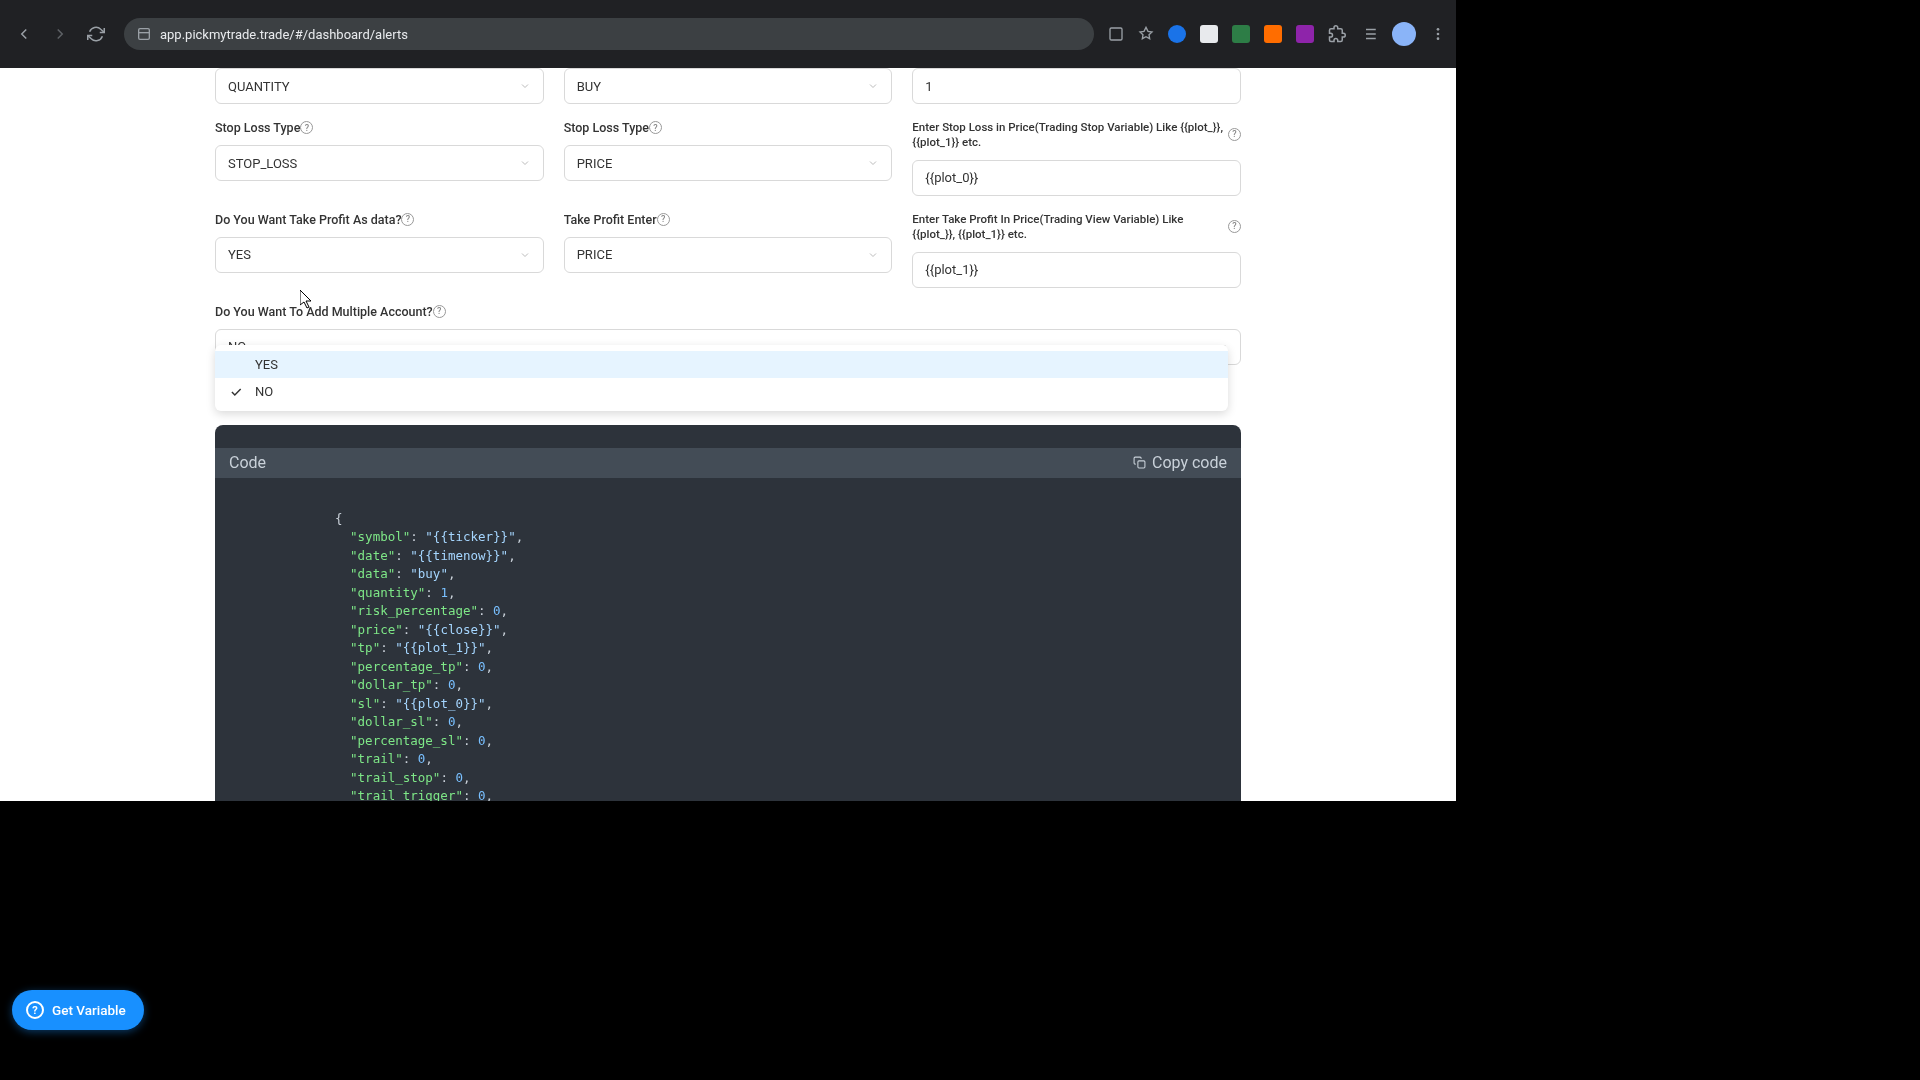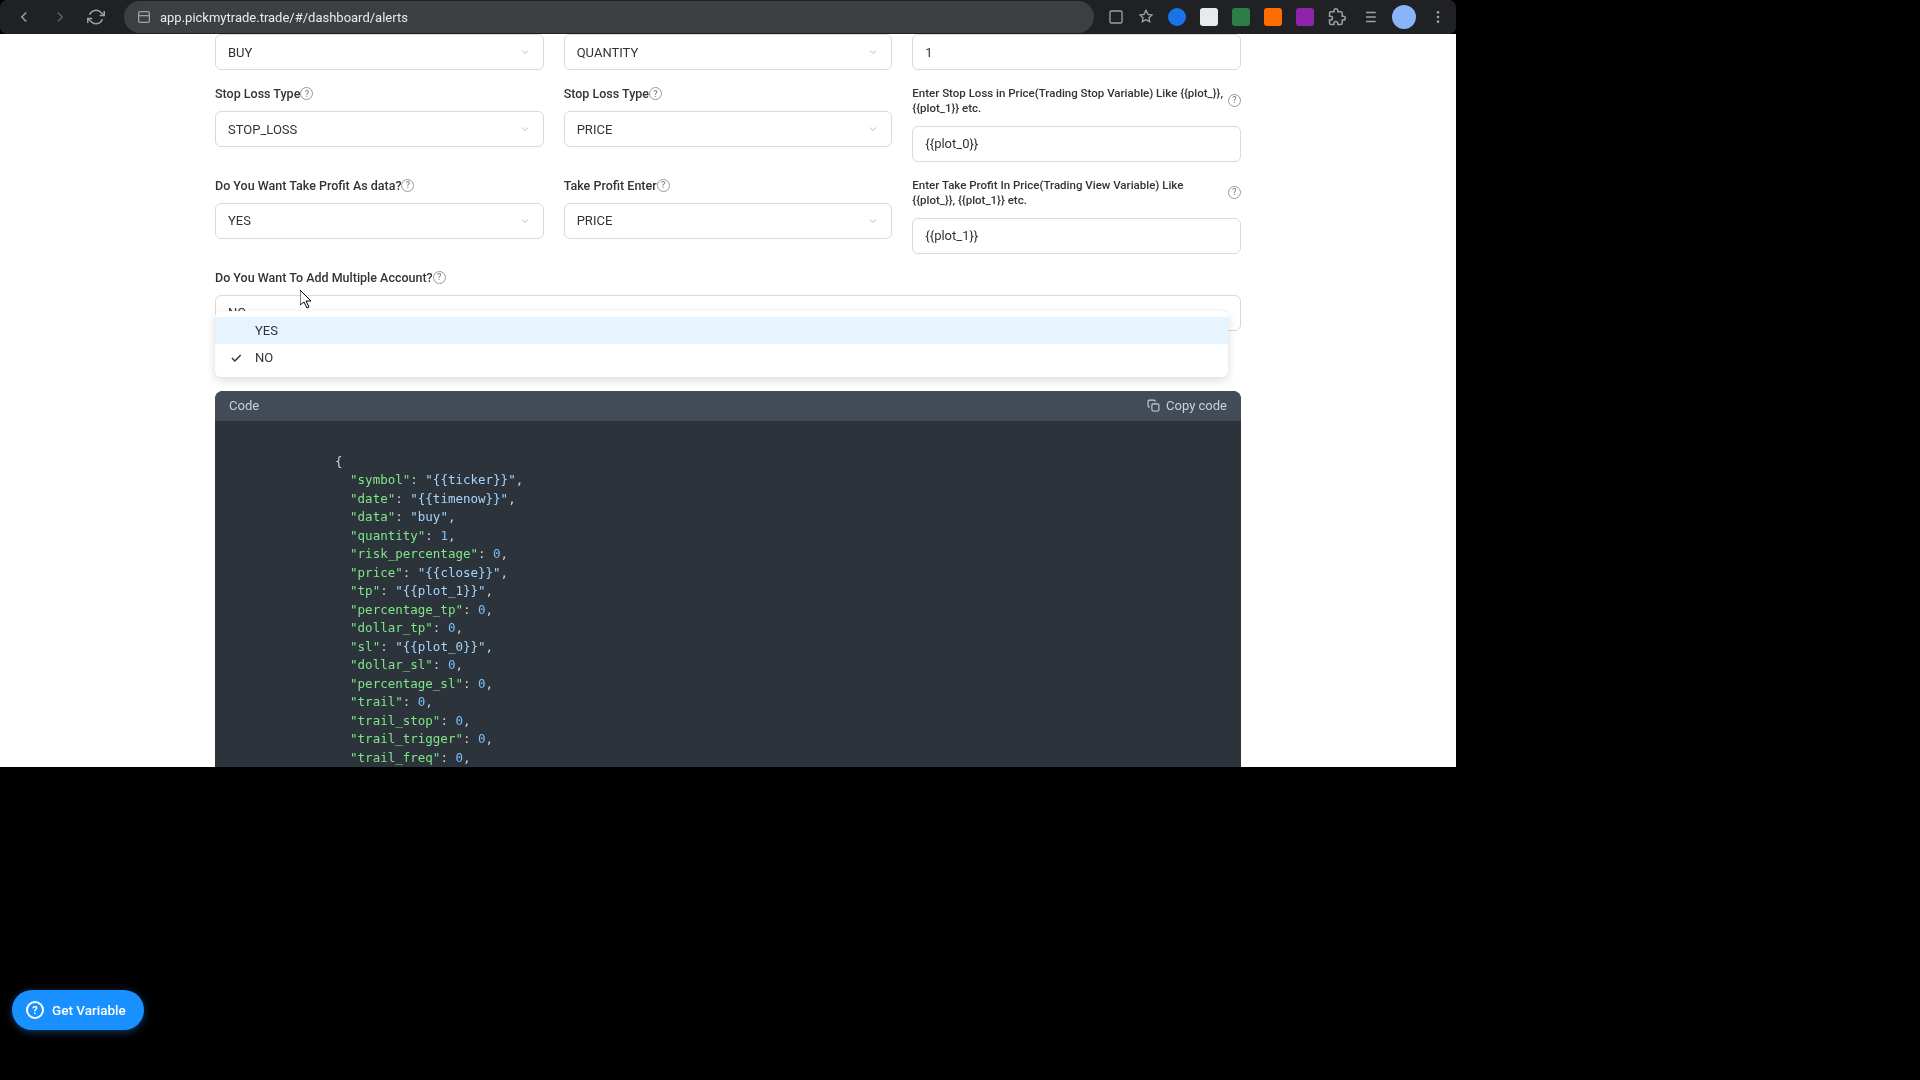--- a/index.html
+++ b/index.html
@@ -1,17 +1,17 @@
 <!DOCTYPE html>
 <html><head>
 <meta charset="utf-8">
 <style>
 * { box-sizing: border-box; margin: 0; padding: 0; }
 body { font-family: -apple-system, BlinkMacSystemFont, "Segoe UI", Roboto, sans-serif; background: #000; width: 1456px; height: 816px; overflow: hidden; }
-.browser-bar { height: 34px; background: #202124; display: flex; align-items: center; padding: 0 10px; gap: 8px; border-radius: 7px; }
+.browser-bar { height: 68px; background: #202124; display: flex; align-items: center; padding: 0 10px; gap: 8px; }
 .nav-btn { width: 28px; height: 28px; display: flex; align-items: center; justify-content: center; color: #9aa0a6; cursor: pointer; border-radius: 14px; }
 .nav-btn svg { width: 18px; height: 18px; }
 .url-bar { flex: 1; height: 32px; background: #3c4043; border-radius: 16px; display: flex; align-items: center; padding: 0 12px; margin: 0 6px; color: #e8eaed; font-size: 13px; gap: 8px; }
 .url-icon { width: 16px; height: 16px; color: #9aa0a6; }
 .toolbar-icons { display: flex; gap: 14px; align-items: center; color: #9aa0a6; }
 .toolbar-icons .ticon { width: 18px; height: 18px; border-radius: 3px; background: #5f6368; }
 .toolbar-icons .ticon.c1 { background: #1a73e8; border-radius: 50%; }
 .toolbar-icons .ticon.c2 { background: #ff6d00; }
 .avatar { width: 24px; height: 24px; border-radius: 50%; background: #8ab4f8; }
 .page { background: #fff; height: calc(816px - 50px - 33px); overflow: hidden; padding: 0 215px; position: relative; color: #333; }
@@ -21,21 +21,21 @@
 .help { width: 13px; height: 13px; border: 1px solid #999; border-radius: 50%; display: inline-flex; align-items: center; justify-content: center; font-size: 9px; color: #888; cursor: pointer; }
 .select { height: 36px; border: 1px solid #d9d9d9; border-radius: 6px; padding: 0 12px; display: flex; align-items: center; justify-content: space-between; font-size: 13px; color: #333; background: #fff; cursor: pointer; }
 .select .chev { color: #bbb; width: 12px; height: 12px; }
 .input { height: 36px; border: 1px solid #d9d9d9; border-radius: 6px; padding: 0 12px; font-size: 13px; color: #333; background: #fff; display: flex; align-items: center; }
 .fullrow .select { width: 100%; }
 .dropdown { position: absolute; left: 215px; right: 228px; top: 277px; background: #fff; border-radius: 6px; box-shadow: 0 3px 10px rgba(0,0,0,0.15); z-index: 10; padding: 6px 0; }
 .opt { padding: 6px 20px 6px 40px; font-size: 13px; color: #333; cursor: pointer; position: relative; }
 .opt.hover { background: #e6f4ff; }
 .opt .check { position: absolute; left: 14px; top: 7px; width: 14px; height: 14px; }
 .code-block { background: #2d333b; border-radius: 8px 8px 0 0; overflow: hidden; }
-.code-header { height: 30px; background: #434c56; display: flex; align-items: center; justify-content: space-between; padding: 12px 14px; color: #c9d1d9; font-size: 13px; }
+.code-header { height: 30px; background: #434c56; display: flex; align-items: center; justify-content: space-between; padding: 12px 14px; color: #c9d1d9; font-size: 16px; margin-top: 23px; }
 .copy-btn { display: flex; align-items: center; gap: 6px; cursor: pointer; }
 .code-body { padding: 32px 120px; font-family: "SFMono-Regular", Consolas, monospace; font-size: 12.5px; line-height: 1.48; color: #c9d1d9; white-space: pre; }
 .code-body .k { color: #7ee787; }
 .code-body .s { color: #a5d6ff; }
 .code-body .n { color: #79c0ff; }
 .code-body .p { color: #c9d1d9; }
 .support-btn { position: fixed; left: 12px; bottom: 50px; background: #1890ff; color: #fff; border-radius: 22px; height: 40px; padding: 0 18px 0 14px; display: flex; align-items: center; gap: 8px; font-size: 13.5px; font-weight: 500; cursor: pointer; box-shadow: 0 2px 8px rgba(24,144,255,0.4); z-index: 20; }
 .support-btn .qicon { width: 18px; height: 18px; border: 2px solid #fff; border-radius: 50%; display: flex; align-items: center; justify-content: center; font-size: 11px; font-weight: bold; }
 .cursor { position: absolute; left: 300px; top: 290px; z-index: 50; }
 .row1 { margin-bottom: 16px; }
@@ -96,29 +96,29 @@
         <circle cx="12" cy="19" r="2"></circle>
       </svg>
   </div>
 </div>
 
 <div class="page">
 
   <div class="row row1">
     <div class="col col-nolabel">
       <div class="select">
+        <span>QUANTITY</span>
+        <svg class="chev" viewBox="0 0 24 24" fill="none" stroke="currentColor" stroke-width="2">
+            <path d="M6 9l6 6 6-6"></path>
+          </svg>
+      </div>
+    </div>
+    <div class="col col-nolabel">
+      <div class="select">
         <span>BUY</span>
-        <svg class="chev" viewBox="0 0 24 24" fill="none" stroke="currentColor" stroke-width="2">
-            <path d="M6 9l6 6 6-6"></path>
-          </svg>
-      </div>
-    </div>
-    <div class="col col-nolabel">
-      <div class="select">
-        <span>QUANTITY</span>
         <svg class="chev" viewBox="0 0 24 24" fill="none" stroke="currentColor" stroke-width="2">
             <path d="M6 9l6 6 6-6"></path>
           </svg>
       </div>
     </div>
     <div class="col col-nolabel">
       <div class="input">
           <span>1</span>
         </div>
     </div>

